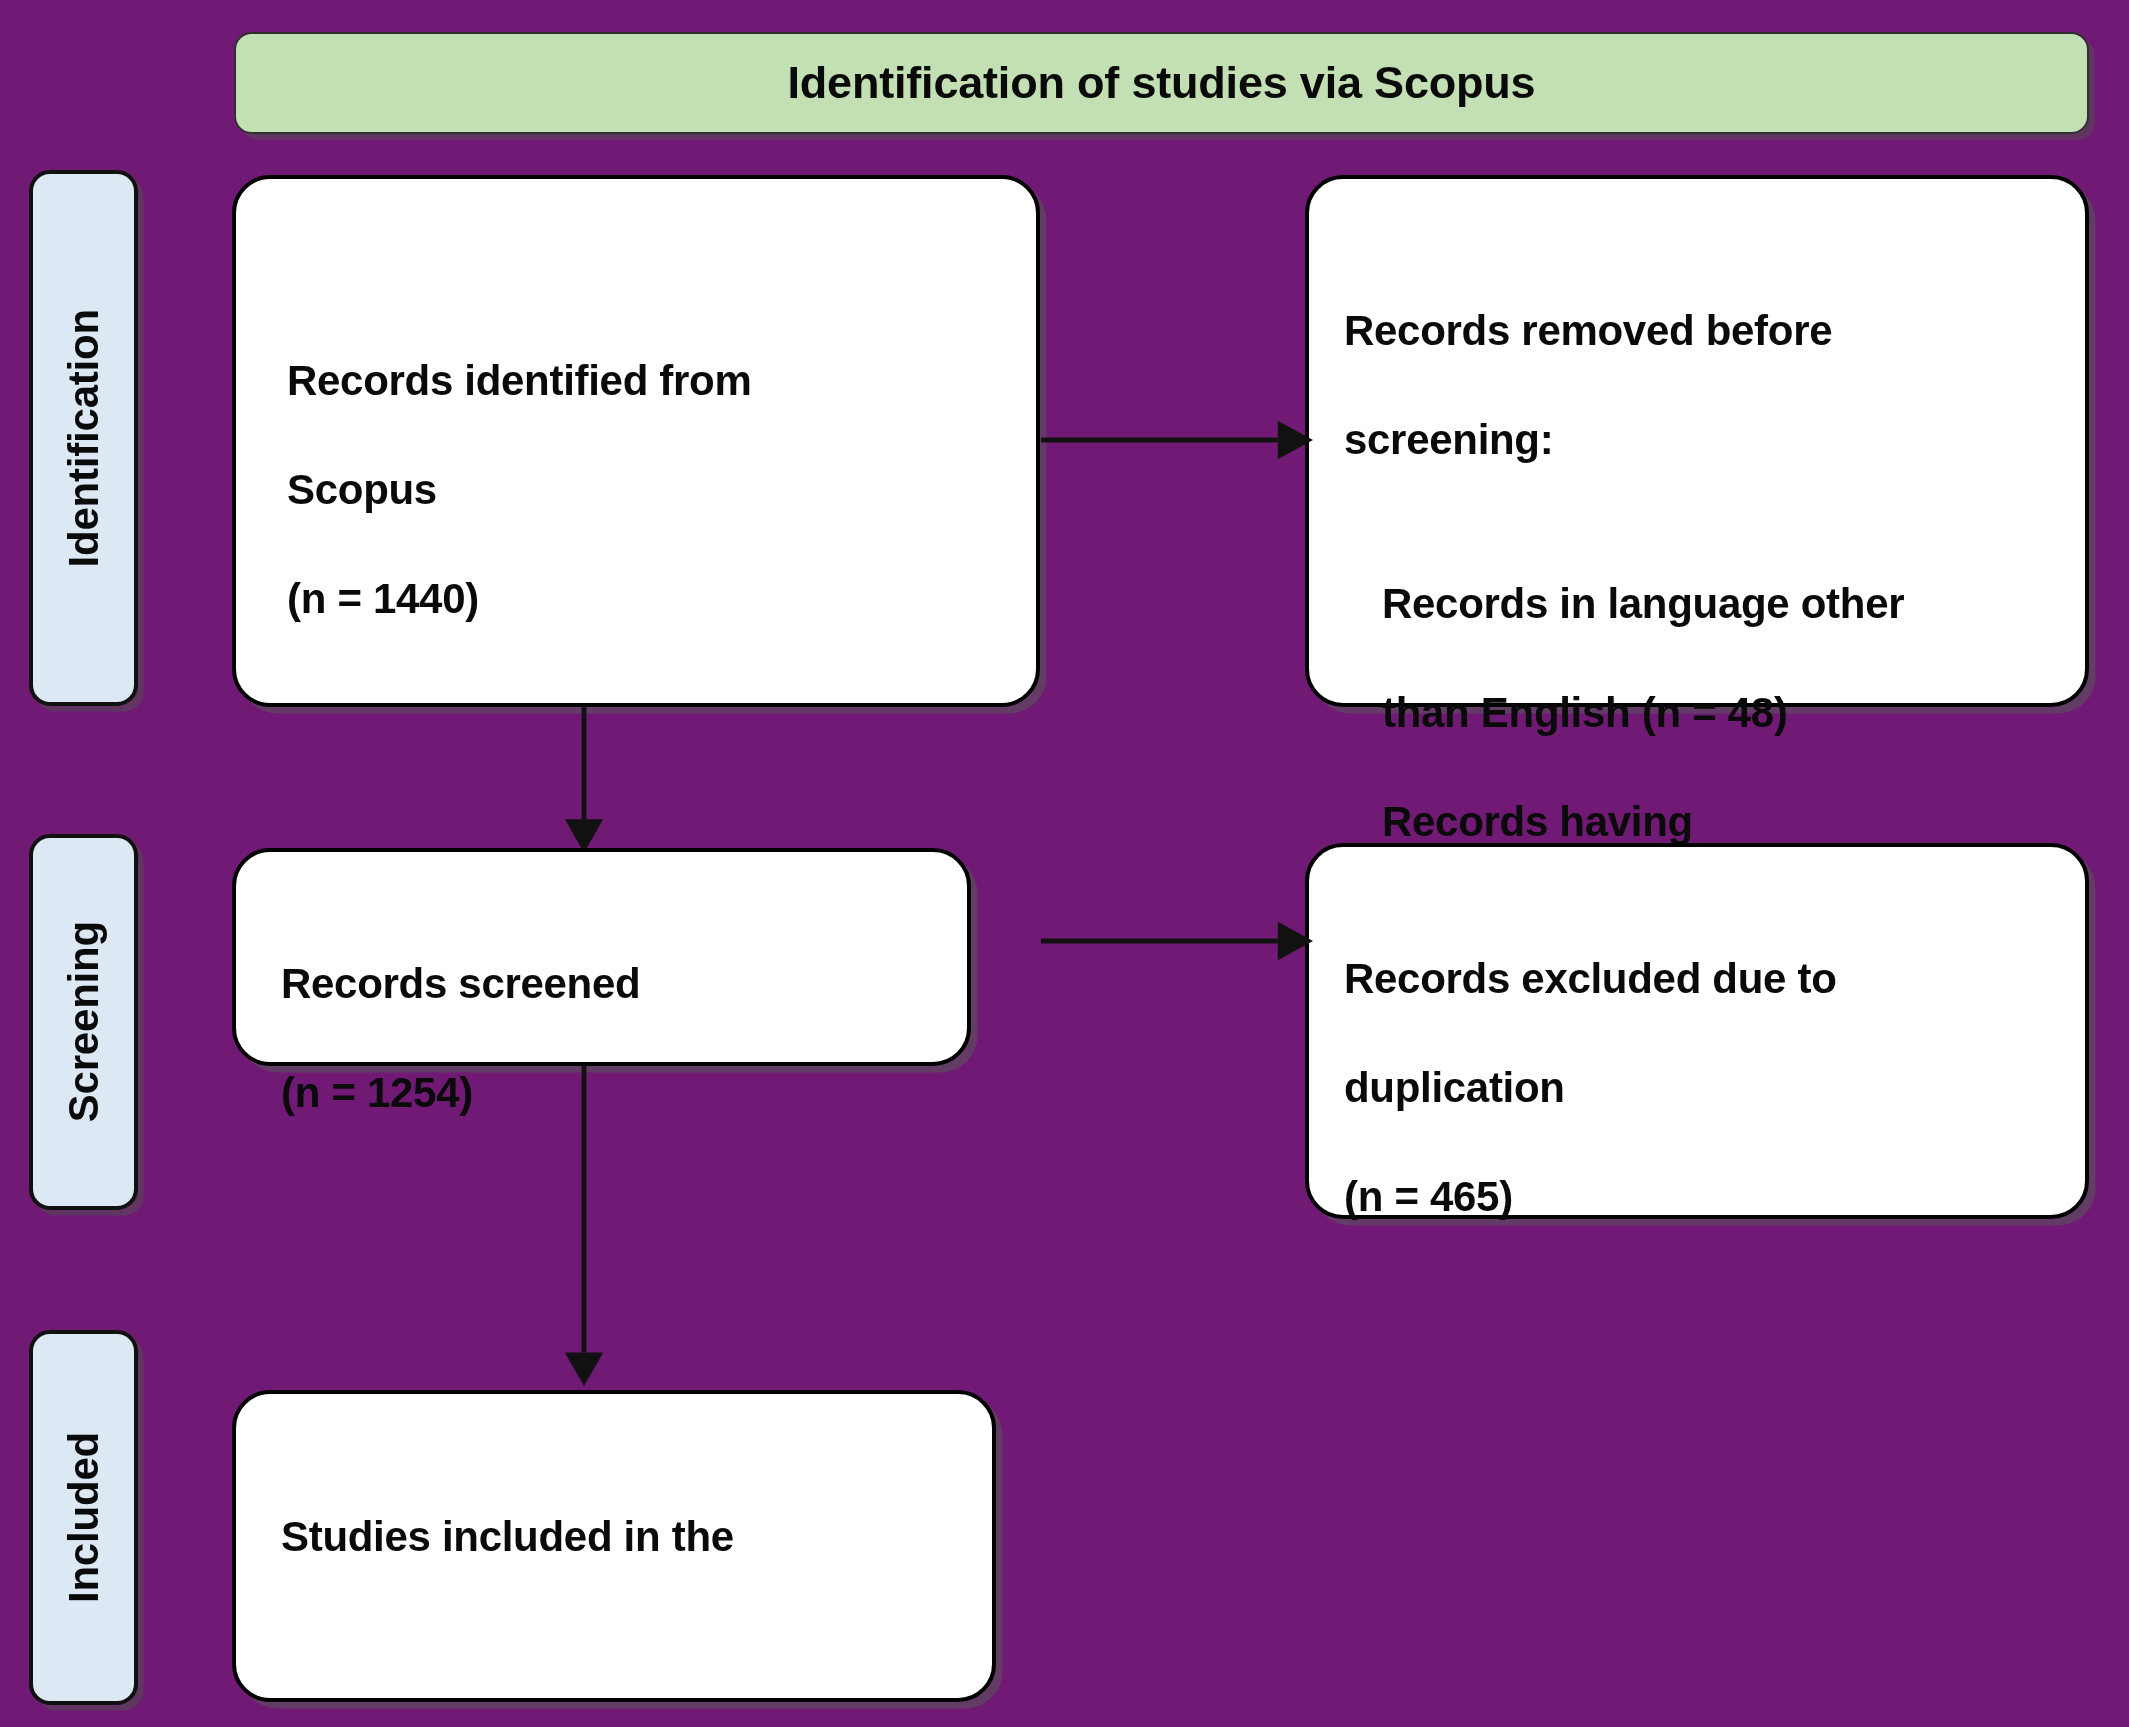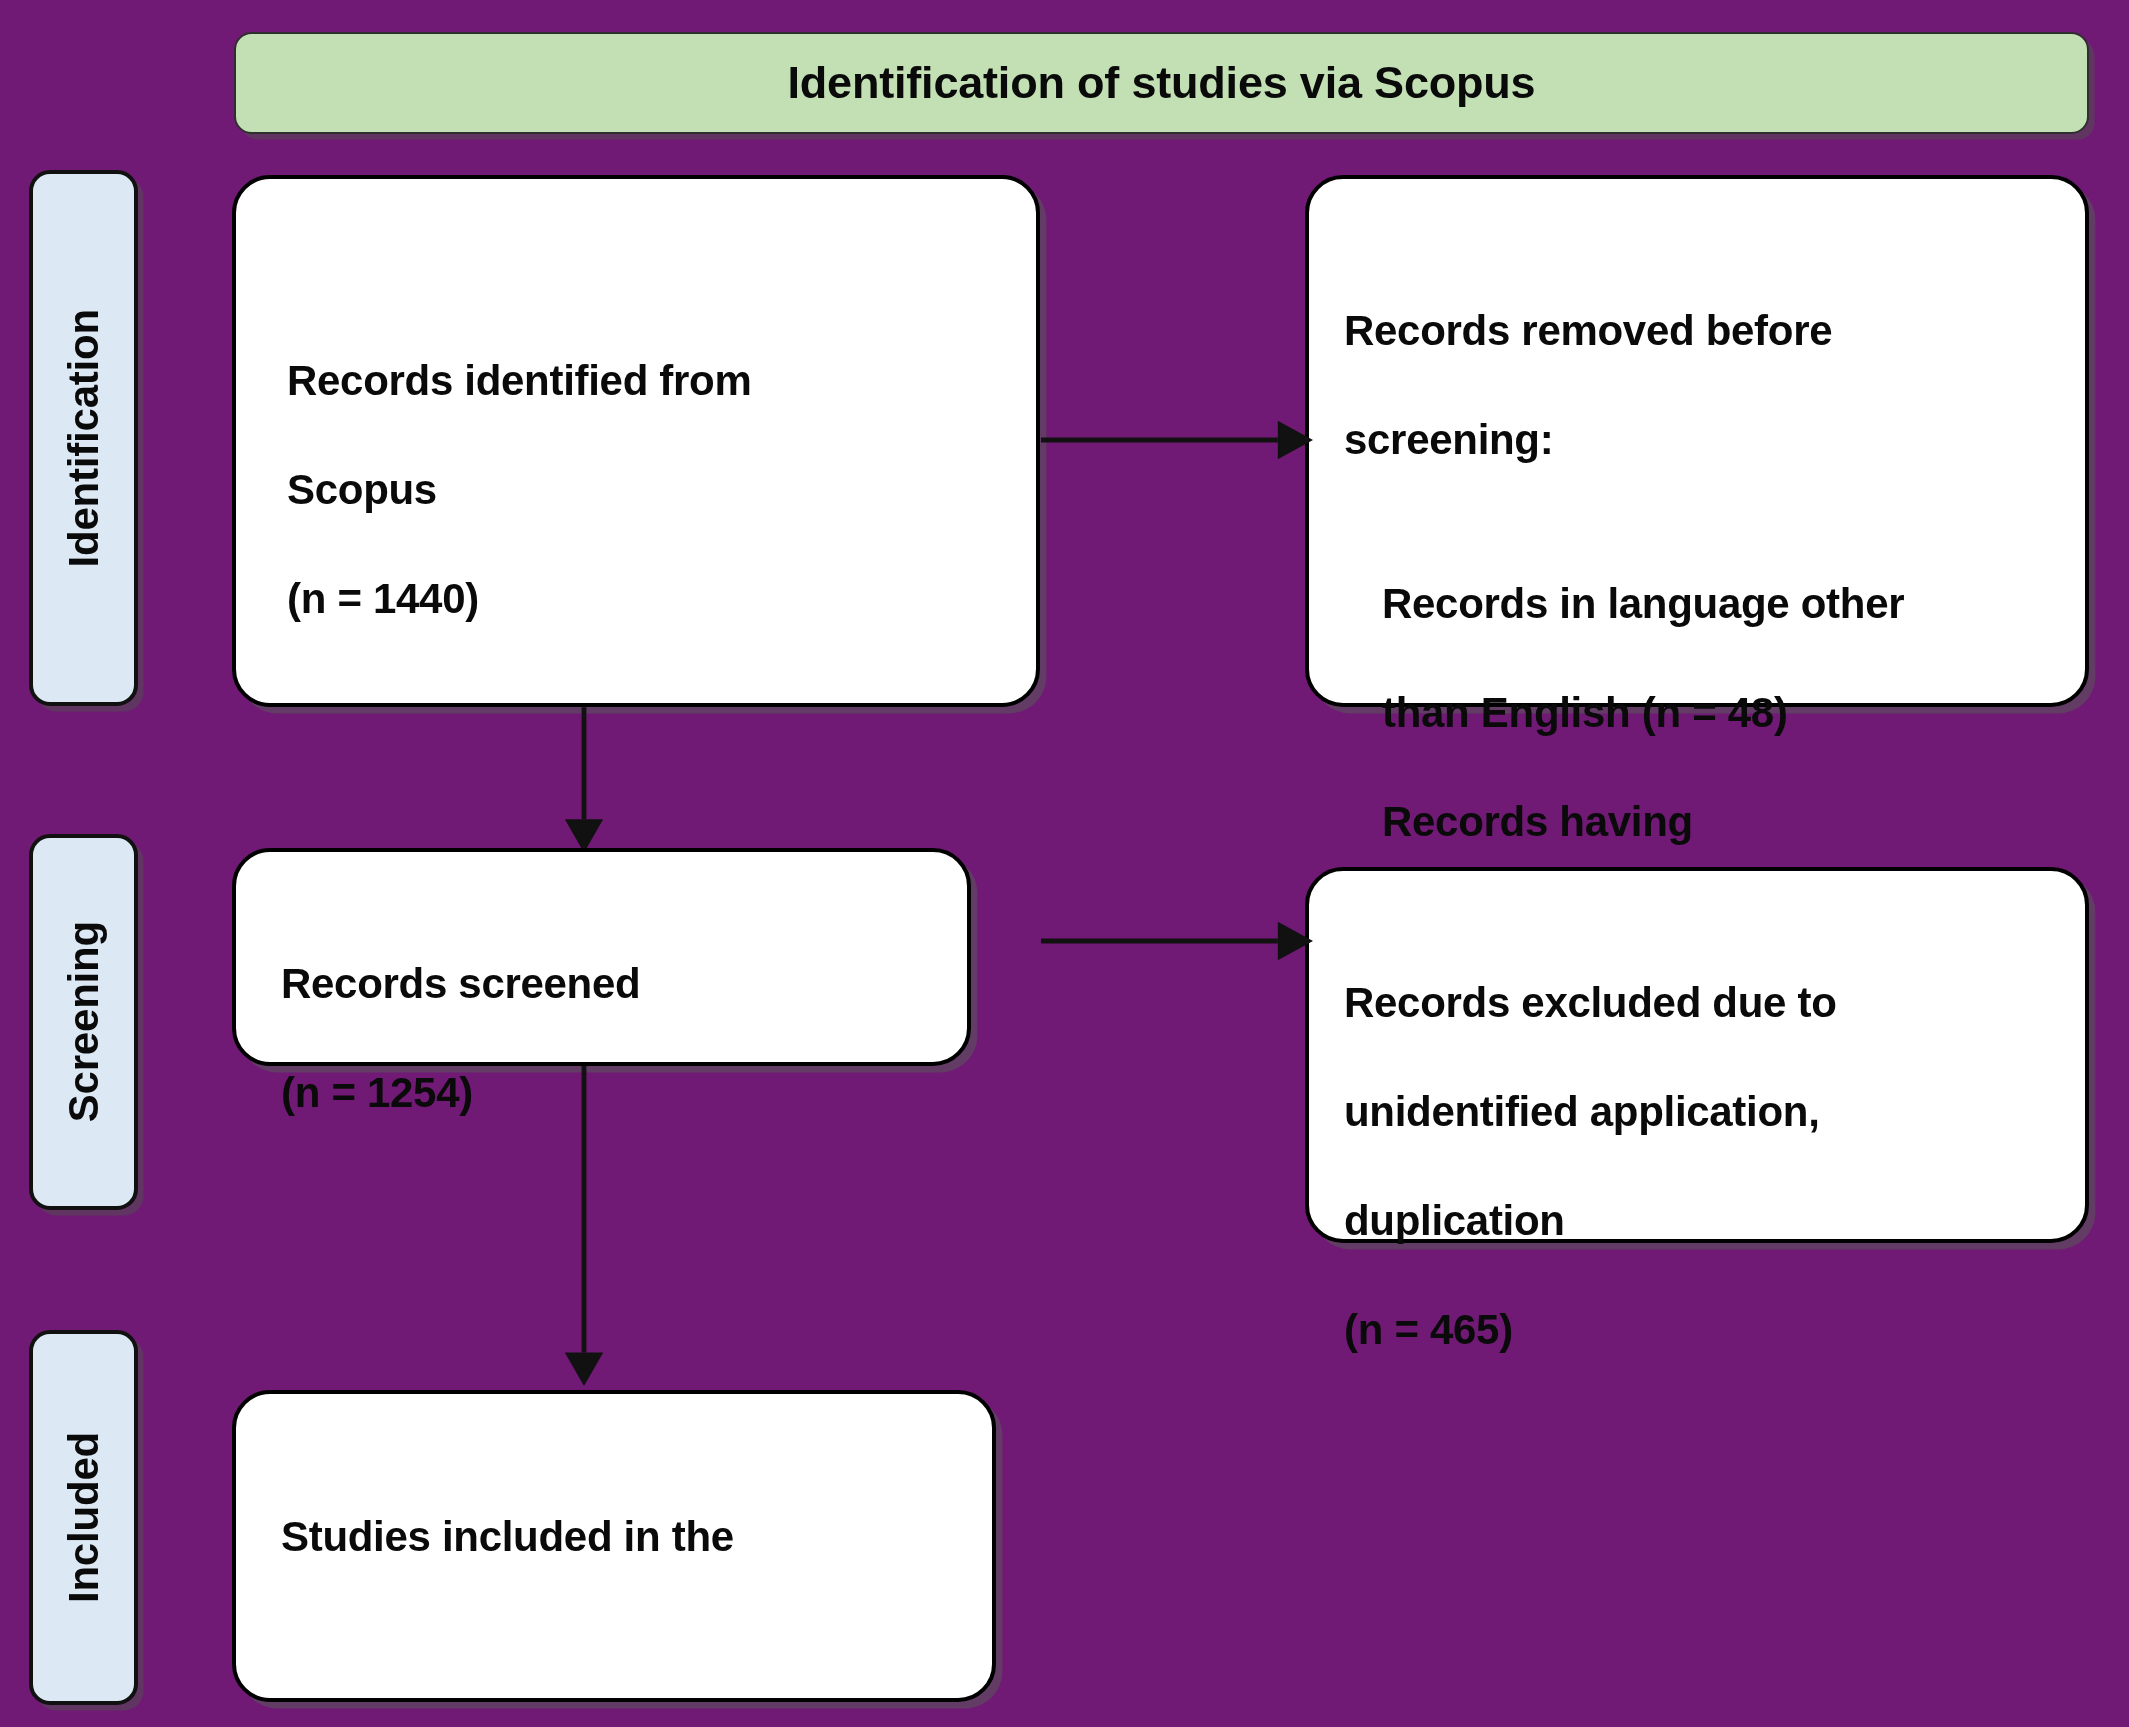--- a/index.html
+++ b/index.html
@@ -137,24 +137,23 @@
     </svg>
   </div>
 
   <div class="node" style="left:232px; top:848px; width:739px; height:218px;">
     <div class="txt" style="top:50px;">
       <div>Records screened</div>
       <div>(n = 1254)</div>
     </div>
   </div>
 
-  <div class="node" style="left:1305px; top:843px; width:784px; height:376px;margin-top:24px;">
+  <div class="node" style="left:1305px; top:843px; width:784px; height:376px;">
     <div class="txt" style="top:50px; padding:0 35px;">
       <div>Records excluded due to</div>
-      <div>unidentified application,</div>
       <div>duplication</div>
       <div>(n = 465)</div>
     </div>
   </div>
 
   <div class="arrow" style="left:1041px; top:917px;">
     <svg width="272" height="48" viewBox="0 0 340 60">
       <line x1="0" y1="30" x2="296" y2="30" stroke="#111" stroke-width="6"></line>
       <polygon points="296,6 340,30 296,54" fill="#111"></polygon>
     </svg>

